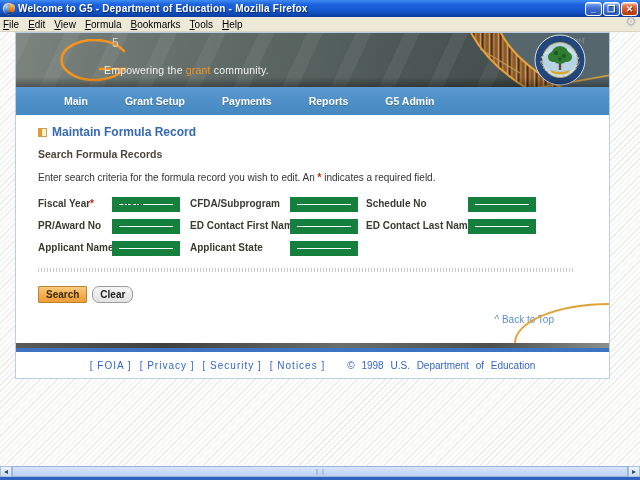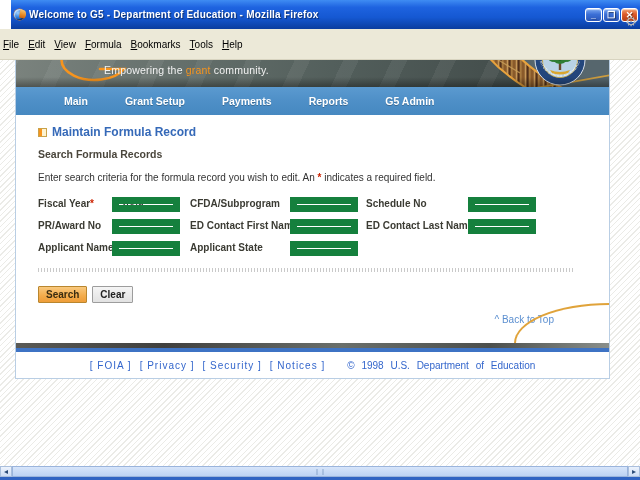--- a/index.html
+++ b/index.html
@@ -1,43 +1,43 @@
 <!DOCTYPE html>
 <html><head>
 <meta charset="utf-8">
 <style>
   * { margin:0; padding:0; box-sizing:border-box; }
   html,body { width:640px; height:480px; overflow:hidden; }
   body { font-family:"Liberation Sans", sans-serif; background:#fff; position:relative; }
 
   
   .titlebar {
-    height:29px; display:flex; align-items:center; padding:0 2px 0 3px;
+    height:17px; display:flex; align-items:center; padding:0 2px 0 3px;
     background:linear-gradient(180deg,#3f8cf3 0%,#1e63e0 25%,#1558d2 60%,#0b3d9e 100%);
     color:#fff; font-size:10px; font-weight:bold; letter-spacing:.2px;
-    text-shadow:1px 1px 1px rgba(0,0,0,.5); position:relative; z-index:30;margin-left:11px;
+    text-shadow:1px 1px 1px rgba(0,0,0,.5); position:relative; z-index:30;
   }
   .ff-icon { width:11px; height:11px; border-radius:50%; margin-right:4px; flex:0 0 auto;
     background:radial-gradient(circle at 35% 35%, #9ed0ff 0%, #2b7de0 45%, #0a3d8f 90%);
     box-shadow:inset -1px -1px 0 rgba(0,0,0,.4), inset 1px 1px 1px rgba(255,255,255,.7), 0 0 0 0.5px #e07b1f;
     position:relative;
   }
   .ff-icon::after{ content:""; position:absolute; right:-1px; top:0; width:7px; height:10px;
     border-radius:0 60% 60% 0; background:linear-gradient(200deg,#ffd27a 10%,#f08616 60%,#c2540a 95%);
     clip-path:polygon(20% 0,100% 20%,100% 100%,0 85%); opacity:.95; }
   .titlebar .title-text { flex:1 1 auto; white-space:nowrap; overflow:hidden; }
   .winbtns { display:flex; gap:1px; }
   .winbtn { width:17px; height:14px; border-radius:3px; border:1px solid #fff;
     font-size:9px; line-height:12px; text-align:center; color:#fff; font-weight:bold; cursor:default;
     background:linear-gradient(180deg,#7aa7f0 0%,#3b6fd6 45%,#2a56b8 100%);
     box-shadow:inset 0 1px 1px rgba(255,255,255,.6);
   }
   .winbtn.close { background:linear-gradient(180deg,#f0a070 0%,#dd5a2a 45%,#b33c12 100%); }
   .menubar {
-    height:31px; background:#ece9d8; border-bottom:1px solid #d8d4c0;
+    height:15px; background:#ece9d8; border-bottom:1px solid #d8d4c0;
     display:flex; align-items:center; gap:9px; padding-left:3px;
     font-size:10px; color:#000; position:relative; z-index:30;
   }
   .menu-item { display:inline-block; cursor:default; }
   .menu-item::first-letter { text-decoration:underline; }
   .throbber { position:absolute; right:3px; top:15px; font-size:13px; color:#b9b9b9; line-height:13px; z-index:31; }
 
   
   .viewport {
     position:absolute; left:0; top:30px; width:640px; height:436px; overflow:hidden;
@@ -87,21 +87,21 @@
   .fld { width:68px; height:15px; border:7px solid #15803d; font-size:10px;
     padding:0 2px; font-family:"Liberation Sans",sans-serif; background:#fff; }
 
   .dotted-sep { margin-top:12px; width:535px; height:4px;
     background:repeating-linear-gradient(90deg,#c9c9c9 0 1px,transparent 1px 3px); }
 
   .btn-row { margin-top:14px; display:flex; gap:5px; }
   .btn { height:17px; font-size:10px; font-weight:bold; padding:0 7px; cursor:pointer;
     font-family:"Liberation Sans",sans-serif; border:1px solid #999; border-radius:1px; color:#3a2c10; }
   .btn-search { background:linear-gradient(180deg,#f9c97e 0%,#f3ab4a 60%,#ee9d39 100%); border-color:#b9862e; }
-  .btn-clear { background:linear-gradient(180deg,#f5f5f5 0%,#e2e2e2 100%); color:#222; border-color:#9d9d9d; }
+  .btn-clear { background:linear-gradient(180deg,#f5f5f5 0%,#e2e2e2 100%); color:#222; border-color:#9d9d9d;border-radius:7px; }
 
   .back-top { position:absolute; right:55px; bottom:18px; font-size:10px; color:#5b8fd0;
     text-decoration:none; cursor:pointer; }
 
   .corner-img { position:absolute; right:0; bottom:0; width:95px; height:40px;
     border-top-left-radius:100% 100%;
     border-top:2px solid #e0a33a; border-left:2px solid #e0a33a;
     background:
       radial-gradient(ellipse 7px 5px at 22% 62%, #e06a1f 0 60%, transparent 65%),
       radial-gradient(ellipse 8px 5px at 42% 78%, #ef7c28 0 60%, transparent 65%),

